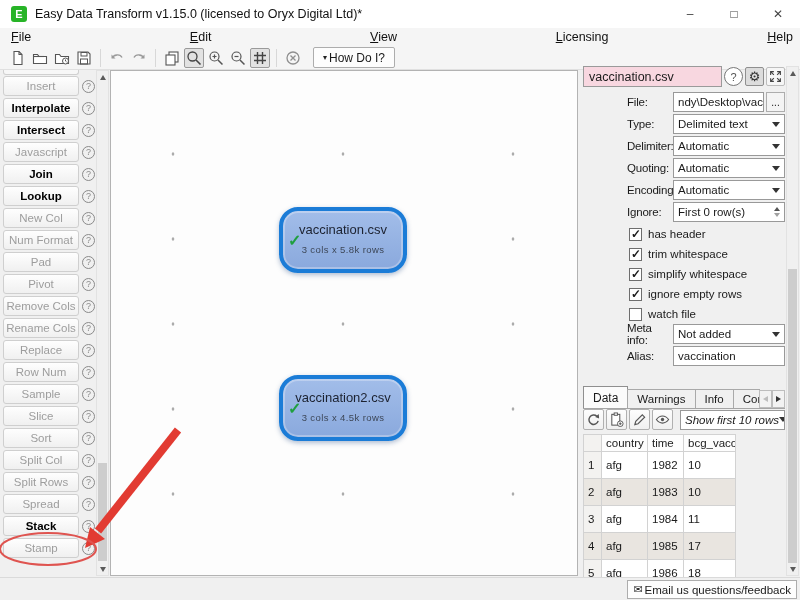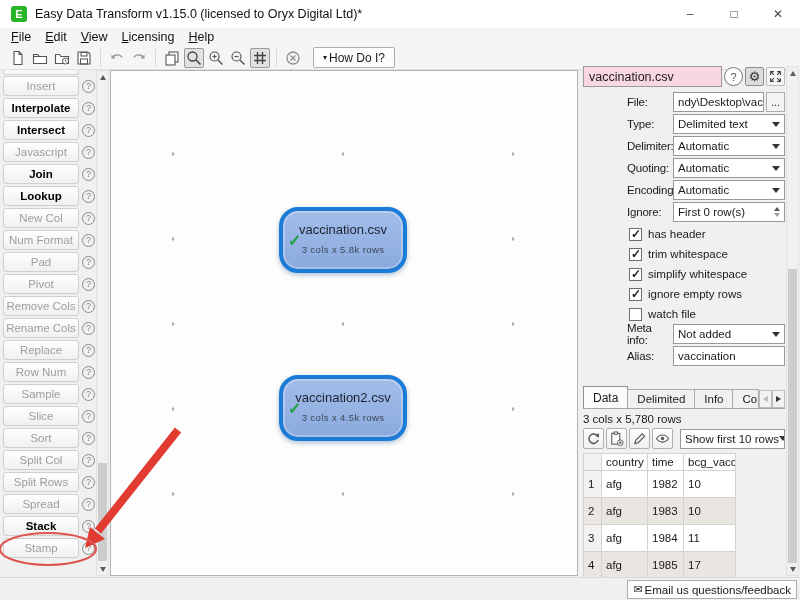--- a/index.html
+++ b/index.html
@@ -7,21 +7,21 @@
   body { position:relative; font-family:"Liberation Sans",sans-serif; font-size:12px; color:#1a1a1a; background:#f0f0f0; }
 
   
   .titlebar { position:absolute; left:0; top:0; width:800px; height:28px; background:#ffffff; display:flex; align-items:center; }
   .logo { width:16px; height:16px; margin-left:11px; background:#27b427; border-radius:3px; color:#fff; font-weight:bold; font-size:11px; display:flex; align-items:center; justify-content:center; }
   .wtitle { margin-left:8px; font-size:12.5px; color:#111; }
   .win-controls { margin-left:auto; display:flex; height:28px; }
   .wc { width:44px; display:flex; align-items:center; justify-content:center; color:#444; font-size:12px; cursor:default; }
 
   
-  .menubar { position:absolute; left:0; top:28px; width:800px; height:18px; background:#f5f5f5; display:flex; align-items:center; padding-left:4px; }
+  .menubar { position:absolute; left:0; top:28px; width:800px; height:18px; background:#f5f5f5; display:flex; align-items:center; padding-left:4px;justify-content:space-between; }
   .menu-item { padding:0 7px; font-size:12.5px; color:#111; }
   .menu-item::first-letter { text-decoration:underline; }
 
   
   .toolbar { position:absolute; left:0; top:46px; width:800px; height:24px; background:#f5f5f5; border-bottom:1px solid #e0e0e0; display:flex; align-items:center; padding-left:8px; }
   .tb { width:20px; height:20px; margin-right:2px; border:1px solid transparent; background:transparent; display:flex; align-items:center; justify-content:center; }
   .tb.pressed { background:#e2e2e2; border-color:#9a9a9a; border-radius:2px; }
   .tb svg { display:block; }
   .tsep { width:1px; height:18px; background:#d8d8d8; margin:0 6px 0 4px; }
   .howdoi { margin-left:8px; height:21px; border:1px solid #adadad; border-radius:2px; background:#fdfdfd; display:flex; align-items:center; padding:0 9px; font-size:12px; gap:2px; }
@@ -82,21 +82,21 @@
   .cb-label { margin-left:6px; font-size:11.5px; }
 
   
   .tabbar { display:flex; align-items:flex-end; margin-top:21px; height:22px; border-bottom:1px solid #a5a5a5; }
   .tab { height:19px; padding:0 9px; border:1px solid #a9a9a9; border-bottom:none; background:#f0f0f0; font-size:11.5px; display:flex; align-items:center; margin-right:-1px; white-space:nowrap; overflow:hidden; }
   .tab.active { height:22px; background:#fbfbfb; border-color:#8f8f8f; font-size:12px; }
   .tab.clip { max-width:27px; }
   .tab-arrows { margin-left:auto; display:flex; }
   .tab-arrow { width:13px; height:18px; border:1px solid #bdbdbd; background:#f2f2f2; display:flex; align-items:center; justify-content:center; }
   .summary { margin:4px 0 3px 0; font-size:11.5px; }
-  .icon-row { display:flex; align-items:center; gap:2px; }
+  .icon-row { display:flex; align-items:center; gap:2px;font-style:italic; }
   .act-btn { width:21px; height:21px; border:1px solid #b0b0b0; border-radius:2px; background:linear-gradient(#fdfdfd,#f0f0f0); display:flex; align-items:center; justify-content:center; }
   .rows-combo { margin-left:5px; flex:1; height:20px; }
 
   
   .gridwrap { margin-top:4px; width:153px; height:147px; overflow:hidden; }
   table.grid { border-collapse:collapse; background:#fff; table-layout:fixed; width:152px; }
   .grid td, .grid th { border:1px solid #d2d2d2; font-size:11.5px; font-weight:normal; text-align:left; padding:0 0 0 4px; height:27px; overflow:hidden; white-space:nowrap; }
   .grid th { height:17px; background:#fdfdfd; color:#222; }
   .grid .rn { width:18px; background:#f3f2f0; }
   .grid col.c0{width:18px} .grid col.c1{width:46px} .grid col.c2{width:36px} .grid col.c3{width:52px}
@@ -420,34 +420,33 @@
         <span class="dd"></span>
       </div>
   </div>
   <div class="prop-row">
       <span class="plabel">Alias:</span>
     <div class="tinput">vaccination</div>
   </div>
 
   <div class="tabbar">
     <div class="tab active">Data</div>
-    <div class="tab">Delimited</div>
+    <div class="tab">Warnings</div>
     <div class="tab">Info</div>
     <div class="tab clip">Com</div>
     <div class="tab-arrows">
       <div class="tab-arrow">
           <span class="tri left"></span>
         </div>
       <div class="tab-arrow">
           <span class="tri right"></span>
         </div>
     </div>
   </div>
 
-  <div class="summary">3 cols x 5,780 rows</div>
 
   <div class="icon-row">
     <div class="act-btn">
         <svg width="15" height="15" viewBox="0 0 16 16">
           <path d="M13 9.5A5 5 0 1 1 11.6 4.6" fill="none" stroke="#555" stroke-width="1.5"></path>
           <polygon points="13.6,2 14,7 9.8,5.2" fill="#555"></polygon>
         </svg>
       </div>
     <div class="act-btn">
         <svg width="15" height="15" viewBox="0 0 16 16">

